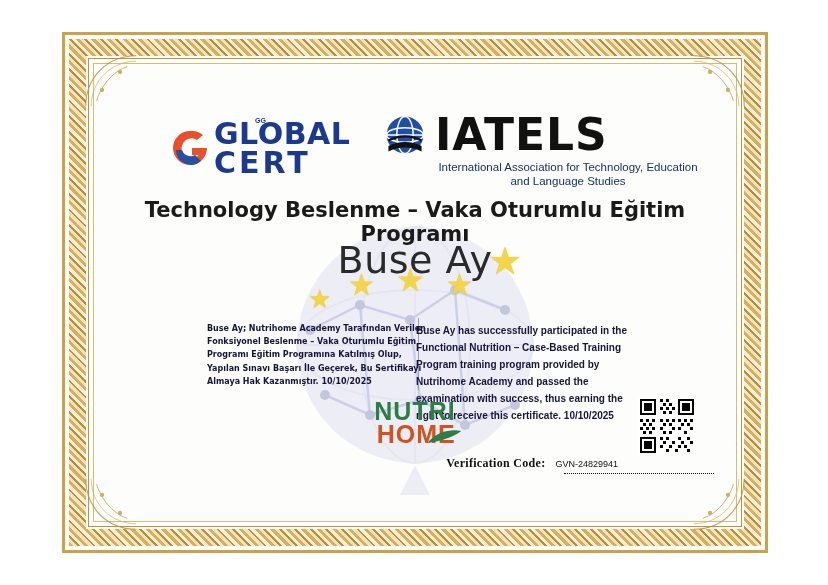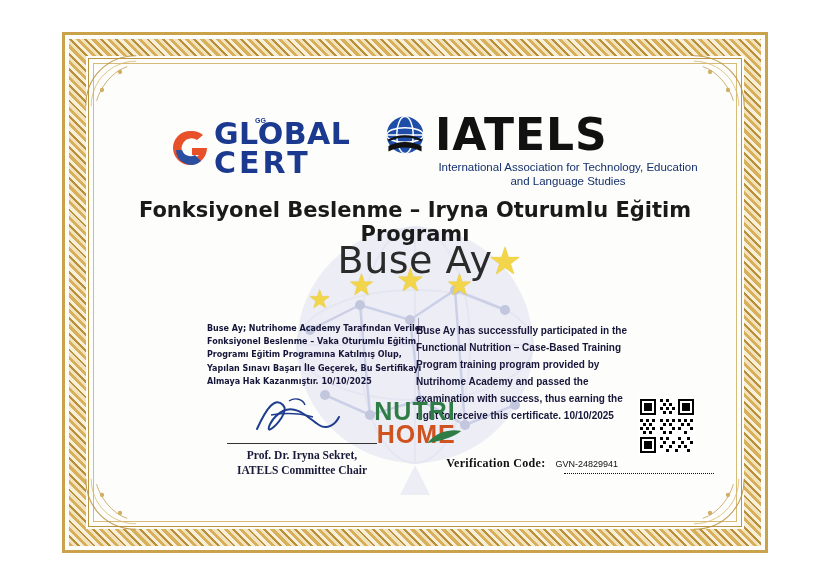--- a/index.html
+++ b/index.html
@@ -446,50 +446,40 @@
             <line x1="5" y1="25" x2="45" y2="25" stroke="#ffffff" stroke-width="1.6"></line>
             <path d="M7 37 C18 31 32 31 43 37 L43 43 C32 37 18 37 7 43 Z" fill="#111111"></path>
             <path d="M7 31 C18 25 32 25 43 31" fill="none" stroke="#111111" stroke-width="2.4"></path>
           </svg>
           <div class="iatels-name">IATELS</div>
         </div>
         <div class="iatels-sub">International Association for Technology, Education and Language Studies</div>
       </div>
     </div>
 
-    <div class="program-title">Fonksiyonel Beslenme – Iryna Oturumlu Eğitim Programı</div>
+    <div class="program-title">Technology Beslenme – Vaka Oturumlu Eğitim Programı</div>
 
     <div class="stars">
       <span class="star s1">★</span>
       <span class="star s2">★</span>
       <span class="star s3">★</span>
       <span class="star s4">★</span>
       <span class="star s5">★</span>
     </div>
 
     <div class="recipient-wrap">
       <div class="recipient">Buse Ay</div>
     </div>
 
     <div class="body-cols">
       <div class="divider"></div>
       <div class="col col-left">Buse Ay; Nutrihome Academy Tarafından Verilen Fonksiyonel Beslenme – Vaka Oturumlu Eğitim Programı Eğitim Programına Katılmış Olup, Yapılan  Sınavı Başarı İle Geçerek, Bu Sertifikayı Almaya Hak Kazanmıştır. 10/10/2025</div>
       <div class="col col-right">Buse Ay has successfully participated in the Functional Nutrition – Case-Based Training Program training program provided by Nutrihome Academy and passed the examination with success, thus earning the right to receive this certificate. 10/10/2025</div>
     </div>
 
-    <div class="signature">
-      <svg class="sig-scribble" viewBox="0 0 150 42">
-        <path d="M30 34 C40 12 48 2 56 10 C62 16 50 30 44 34 C38 38 44 22 56 16 C70 9 82 24 92 30 C100 35 108 30 112 22" fill="none" stroke="#1f3d8f" stroke-width="2" stroke-linecap="round"></path>
-        <path d="M44 20 C56 18 72 18 86 22" fill="none" stroke="#1f3d8f" stroke-width="1.4"></path>
-        <path d="M62 6 C68 2 76 4 78 10" fill="none" stroke="#1f3d8f" stroke-width="1.4"></path>
-      </svg>
-      <div class="sig-line"></div>
-      <div class="sig-name">Prof. Dr. Iryna Sekret,</div>
-      <div class="sig-name">IATELS Committee Chair</div>
-    </div>
 
     <div class="nutrihome">
       <div class="nh-1">NUTRI</div>
       <div style="position:relative;">
         <div class="nh-2">HOME</div>
         <svg class="nh-swoosh" viewBox="0 0 34 16">
           <path d="M0 14 C10 2 24 0 34 2 C26 8 14 12 0 14 Z" fill="#2f7d46"></path>
         </svg>
       </div>
     </div>

